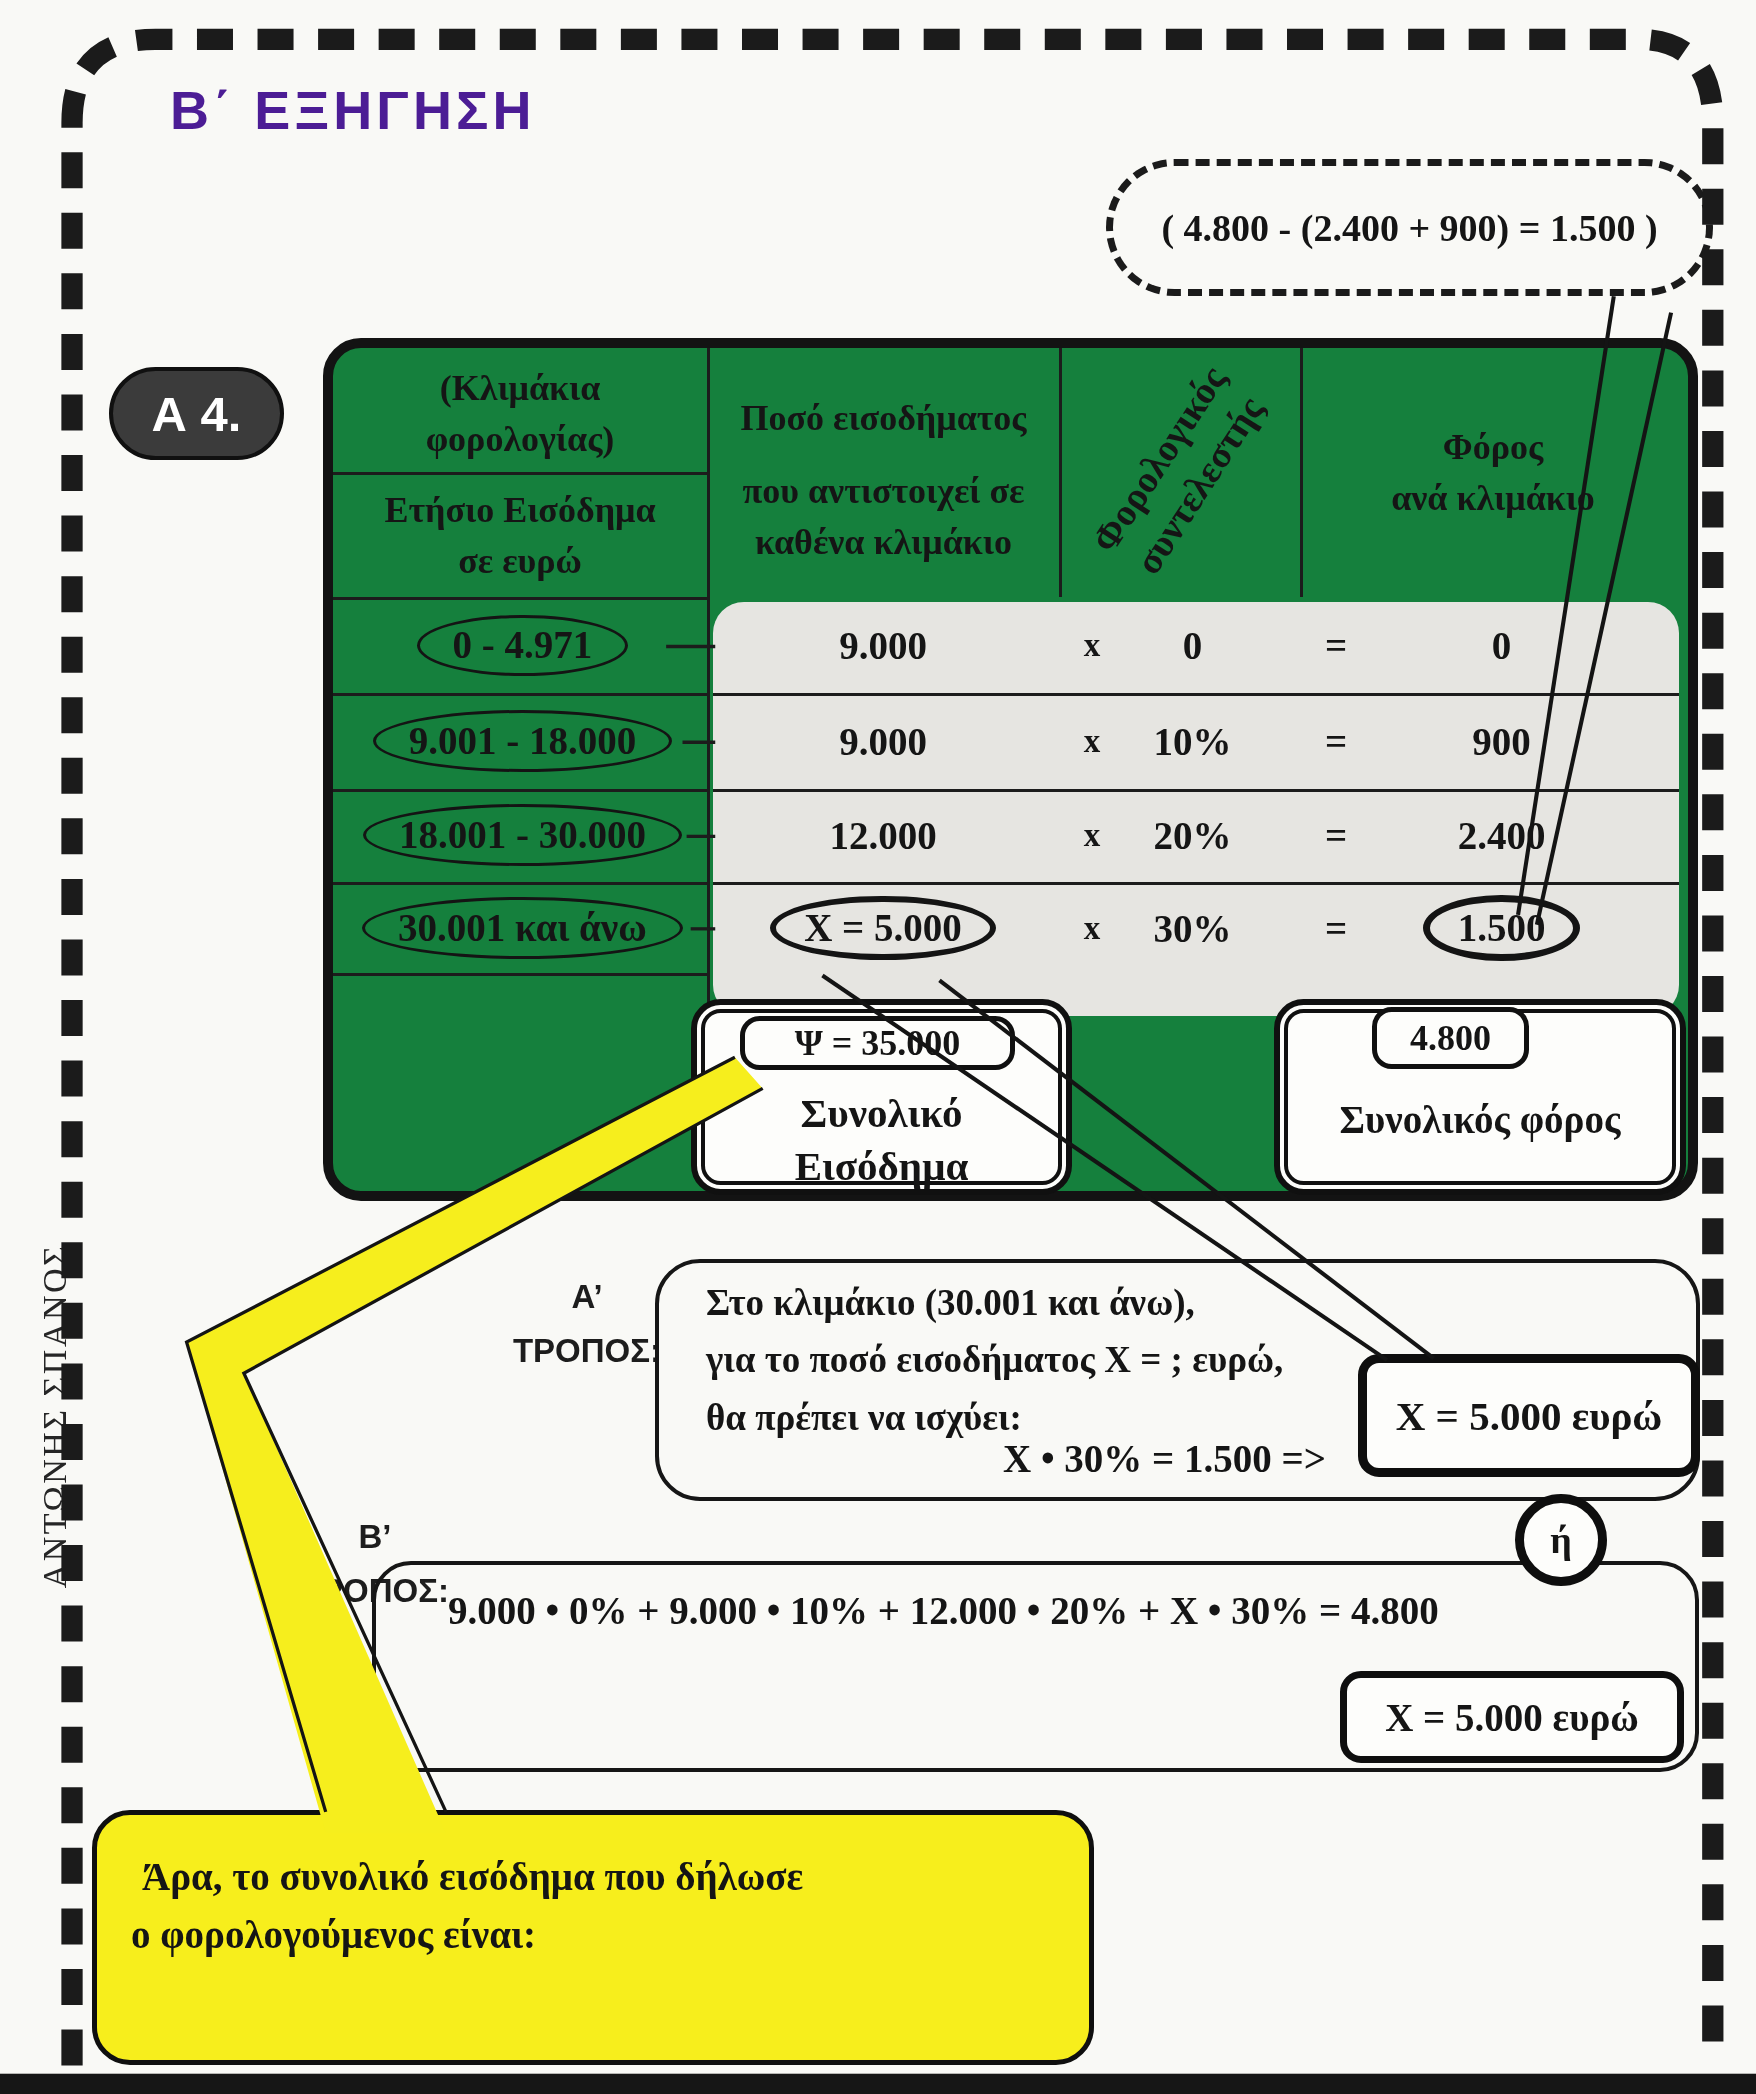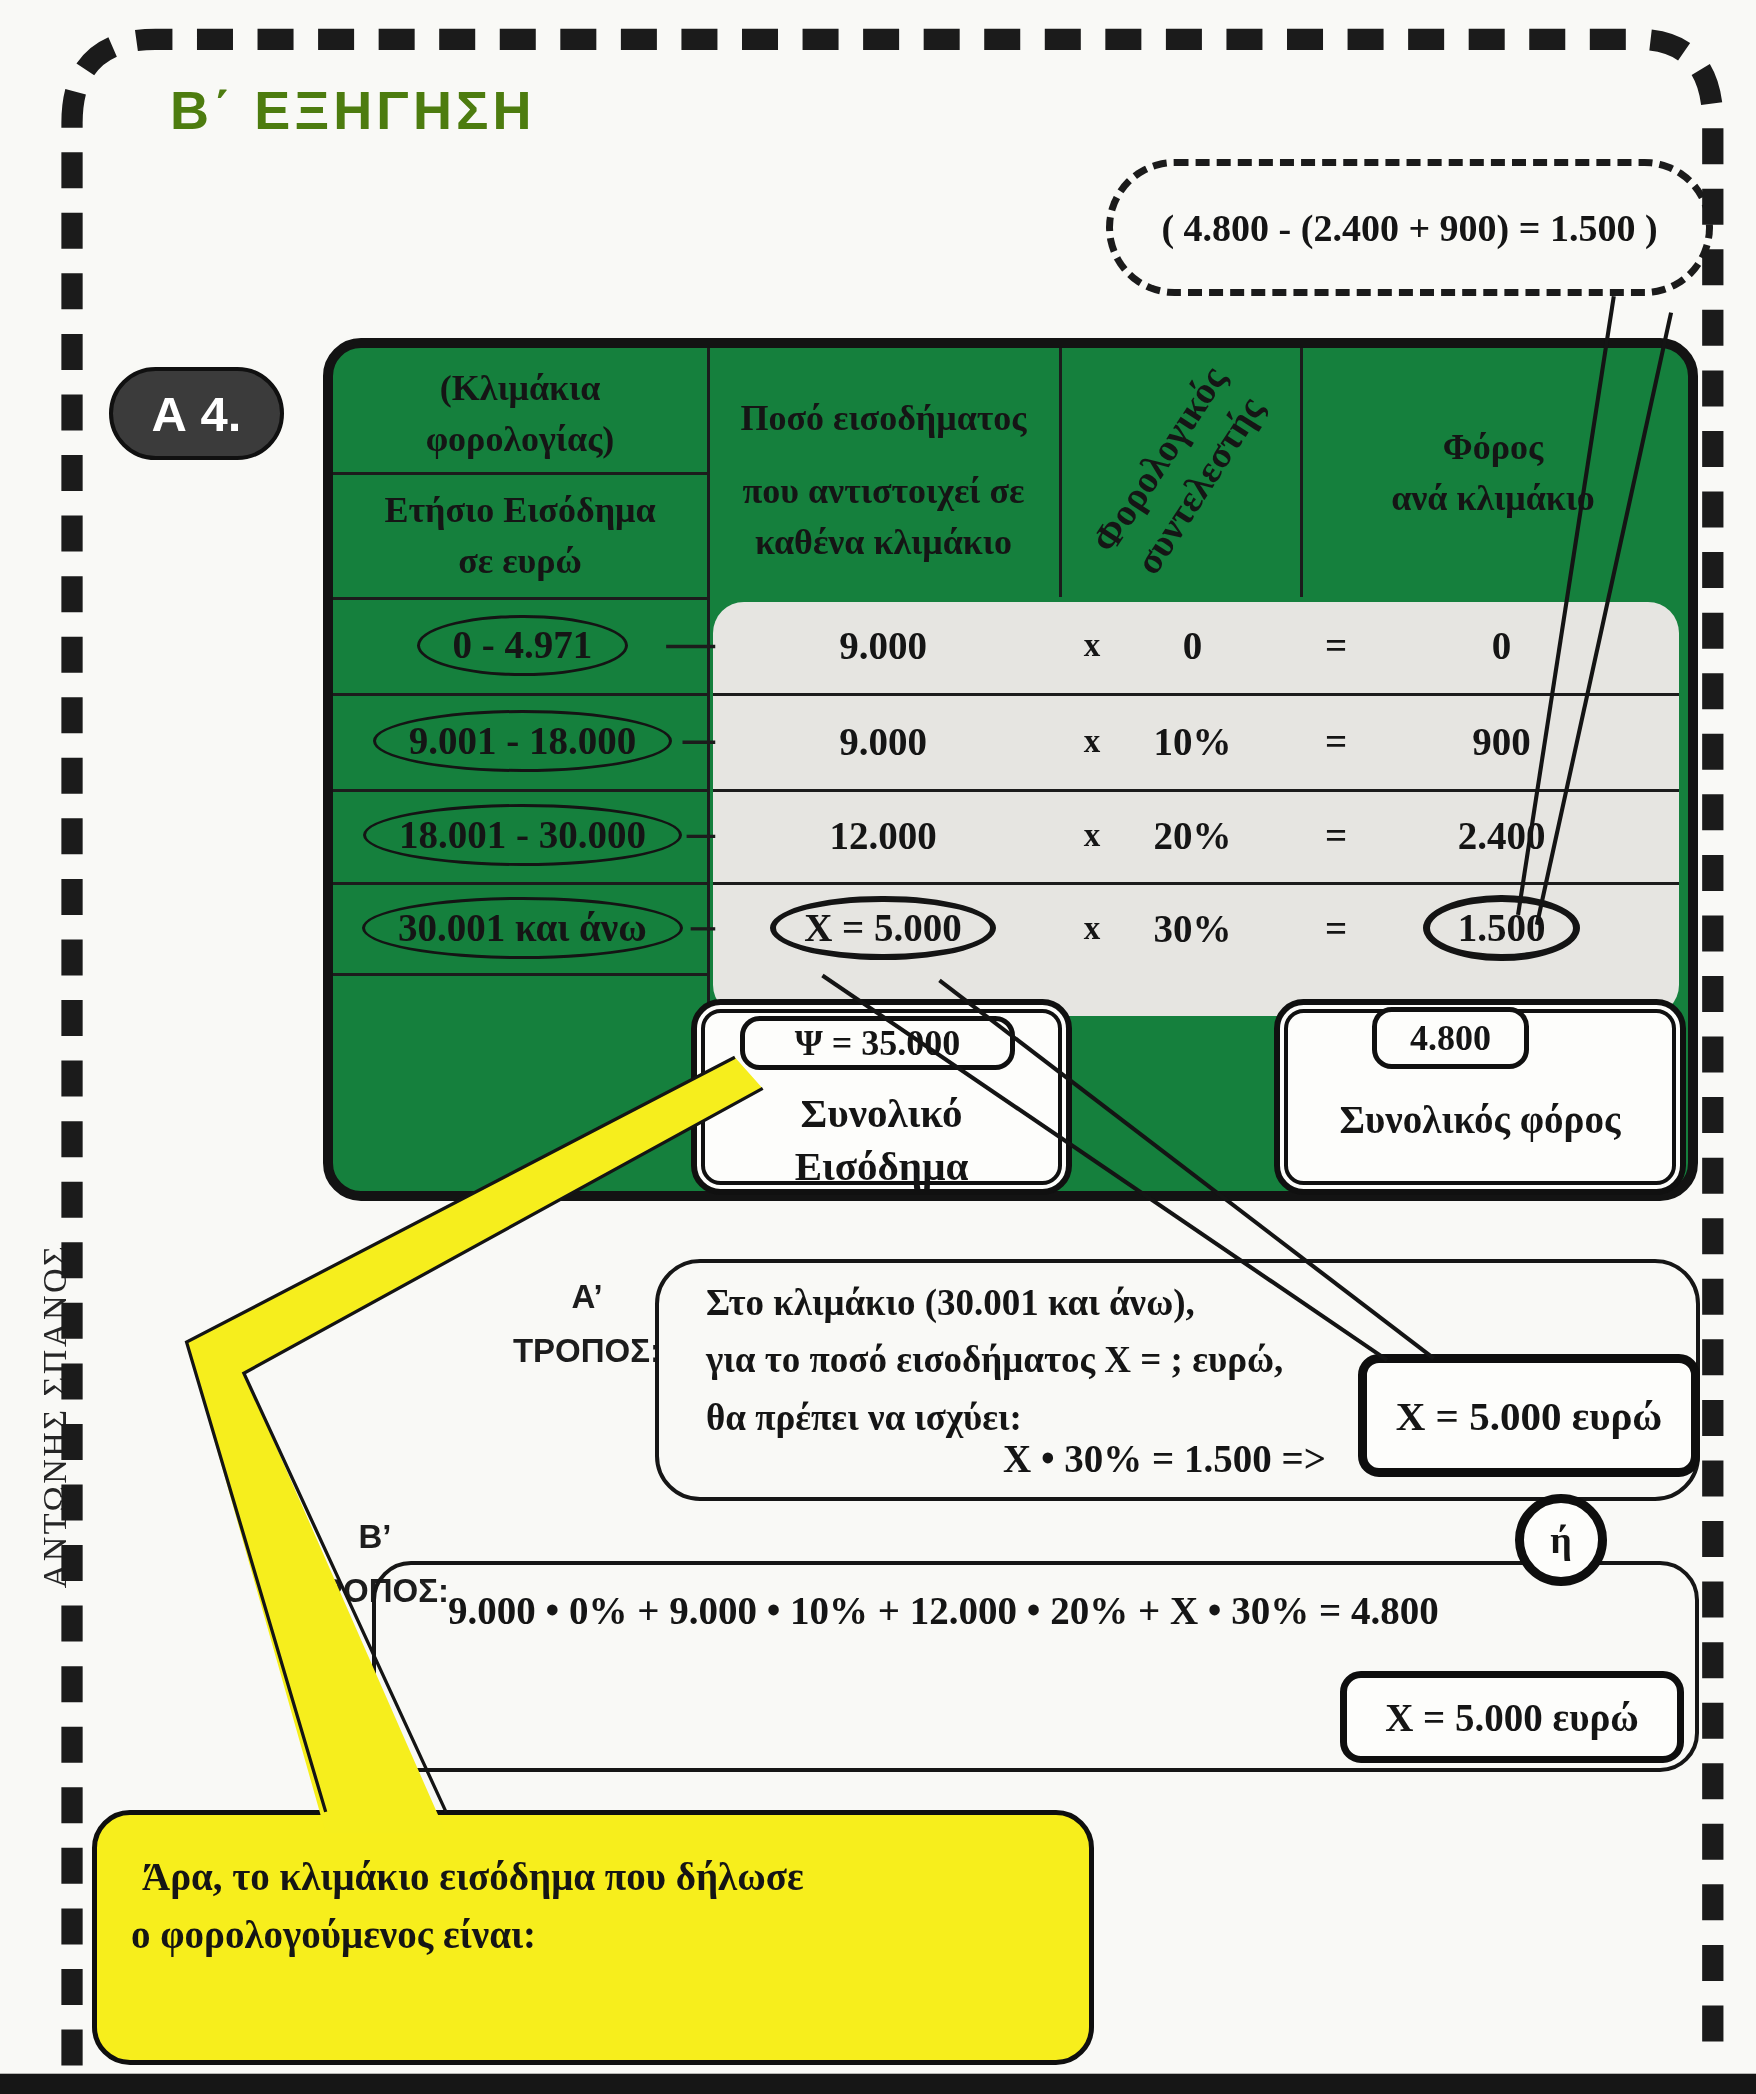--- a/index.html
+++ b/index.html
@@ -3,21 +3,21 @@
 <meta charset="utf-8">
 <style>
   html,body{margin:0;padding:0;background:#e8e8e6;}
   #page{
     position:relative;width:1757px;height:2095px;
     background:#f9f9f6;overflow:hidden;
     font-family:"Liberation Serif",serif;color:#151515;
   }
   .abs{position:absolute;}
   .serifb{font-family:"Liberation Serif",serif;font-weight:bold;color:#151515;}
-  .sansb{font-family:"Liberation Sans",sans-serif;font-weight:bold;color:#4d7c0f;}
+  .sansb{font-family:"Liberation Sans",sans-serif;font-weight:bold;color:#4c1d95;}
 
   
   #page-title{left:170px;top:79px;font-size:54px;letter-spacing:4.1px;}
   #side-author{
     left:-170px;top:1393px;width:458px;height:46px;
     transform:rotate(-90deg);transform-origin:center;
     font-size:34px;letter-spacing:2.5px;text-align:center;color:#262626;
     font-family:"Liberation Serif",serif;
   }
   #formula-bubble{
@@ -262,21 +262,21 @@
     <span style="display:block;">ΤΡΟΠΟΣ:</span>
   </div>
   <div class="method-box" style="left:372px;top:1561px;width:1327px;height:211px;border-radius:39px;">
     <div class="mline serifb" style="left:72px;top:23px;font-size:39px;">9.000 • 0% + 9.000 • 10% + 12.000 • 20%  + Χ • 30% = 4.800</div>
   </div>
   <div class="result-box" style="left:1340px;top:1671px;width:344px;height:92px;border-width:7.4px;font-size:39px;">
     <span class="serifb">Χ = 5.000 ευρώ</span>
   </div>
 
   <div id="callout" class="abs">
-    <div class="cl serifb" style="left:45px;top:39px;">Άρα, το κλιμάκιο εισόδημα που δήλωσε</div>
+    <div class="cl serifb" style="left:45px;top:39px;">Άρα, το συνολικό εισόδημα που δήλωσε</div>
     <div class="cl serifb" style="left:34px;top:97px;">ο φορολογούμενος είναι:</div>
   </div>
 
   <svg id="overlay" width="1757" height="2095" viewBox="0 0 2147 2560">
 
     <path d="M 88 2524 L 88 150 Q 88 48 190 48 L 2000 48 Q 2093 48 2093 150 L 2093 2524" fill="none" stroke="#1b1b1b" stroke-width="26" stroke-dasharray="44 30"></path>
 
     <rect x="0" y="2534" width="2147" height="26" fill="#161616"></rect>
 
     <line x1="814" y1="790" x2="874" y2="790" stroke="#1c1c1c" stroke-width="4"></line>

